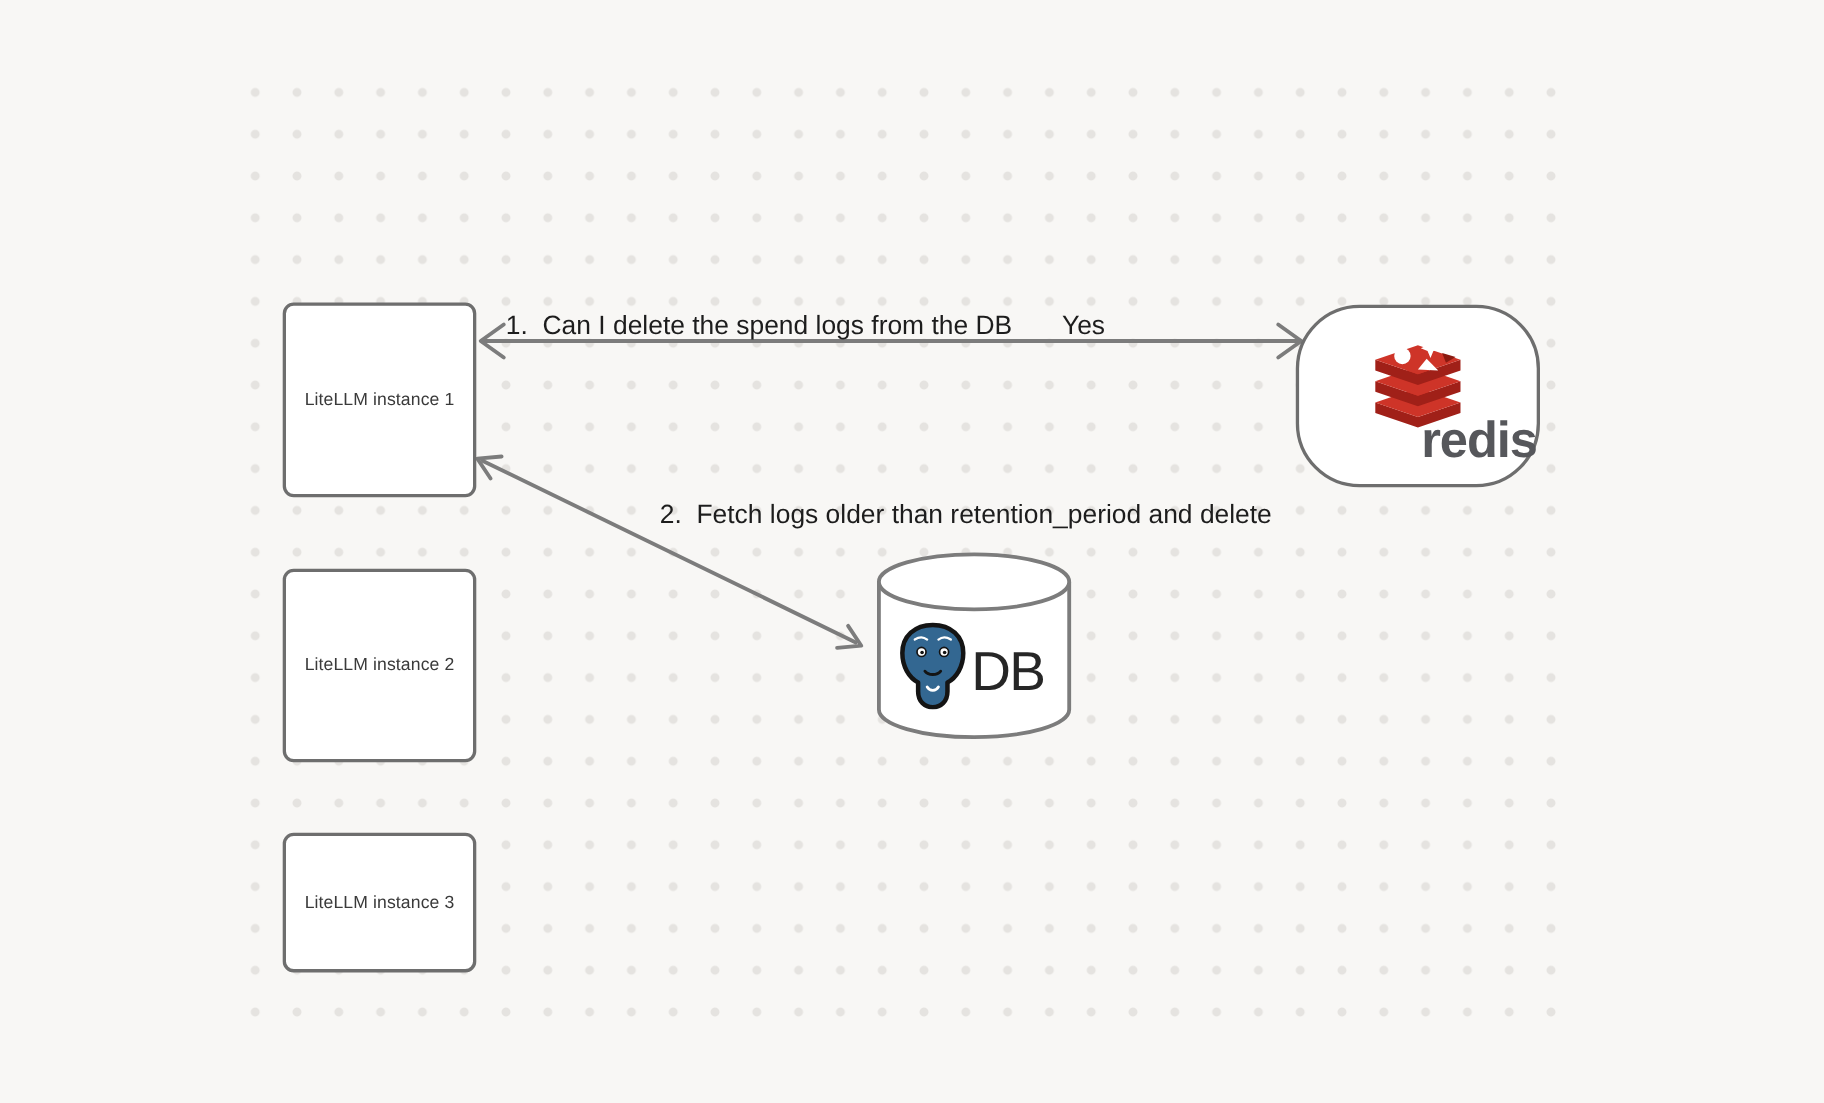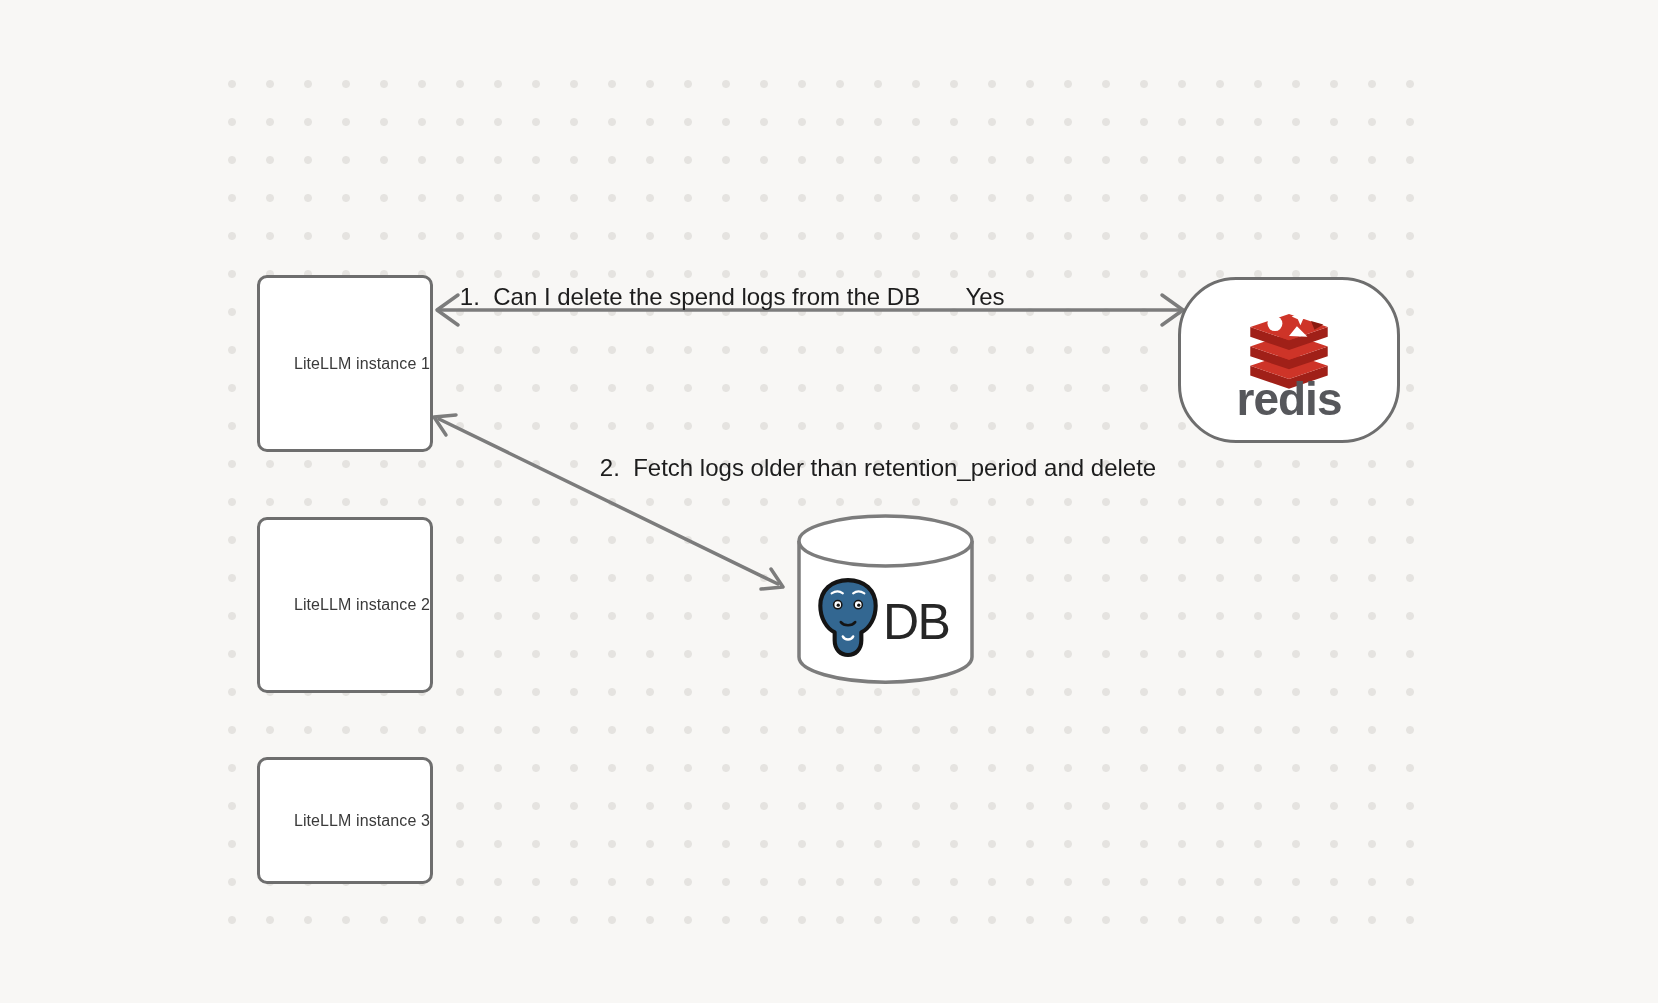--- a/index.html
+++ b/index.html
@@ -15,41 +15,41 @@
     background-image:radial-gradient(circle,#e5e3e0 3.5px,rgba(229,227,224,0) 4.5px);
     background-size:38px 38px;
   }
   .arrow-layer{position:absolute;left:0;top:0;width:1658px;height:1003px;}
   .node-box{
     position:absolute;
     width:176px;
     background:#ffffff;
     border:3px solid #6e6e6e;
     border-radius:10px;
-    display:flex;align-items:center;justify-content:flex-end;
+    display:flex;align-items:center;justify-content:center;
     box-sizing:border-box;
   }
   .node-box .box-label{
     font-size:16px;color:#3a3a3a;letter-spacing:0.1px;
   }
   #instance-1{left:257px;top:275px;height:177px;}
   #instance-2{left:257px;top:517px;height:176px;}
   #instance-3{left:257px;top:757px;height:127px;}
   .redis-node{
     position:absolute;left:1178px;top:277px;width:222px;height:166px;
     background:#ffffff;border:3px solid #6e6e6e;border-radius:58px;
     box-sizing:border-box;
   }
   .redis-stack{position:absolute;left:64px;top:26px;}
   .redis-wordmark{
     position:absolute;left:0;top:92px;width:100%;
-    text-align:center;
+    text-align:right;
     font-size:46px;font-weight:700;color:#56575b;letter-spacing:-1px;
   }
-  .db-node{position:absolute;left:797px;top:513px;width:178px;height:174px;}
+  .db-node{position:absolute;left:797px;top:501px;width:178px;height:174px;}
   .db-cyl{position:absolute;left:0;top:0;}
   .pg-elephant{position:absolute;left:14px;top:64px;}
   .db-label{
     position:absolute;left:86px;top:80px;
     font-size:50px;font-weight:500;color:#262626;letter-spacing:-1.5px;
   }
   .edge-label{
     position:absolute;
     font-size:24px;font-weight:400;color:#1d1d1d;
     white-space:pre;

